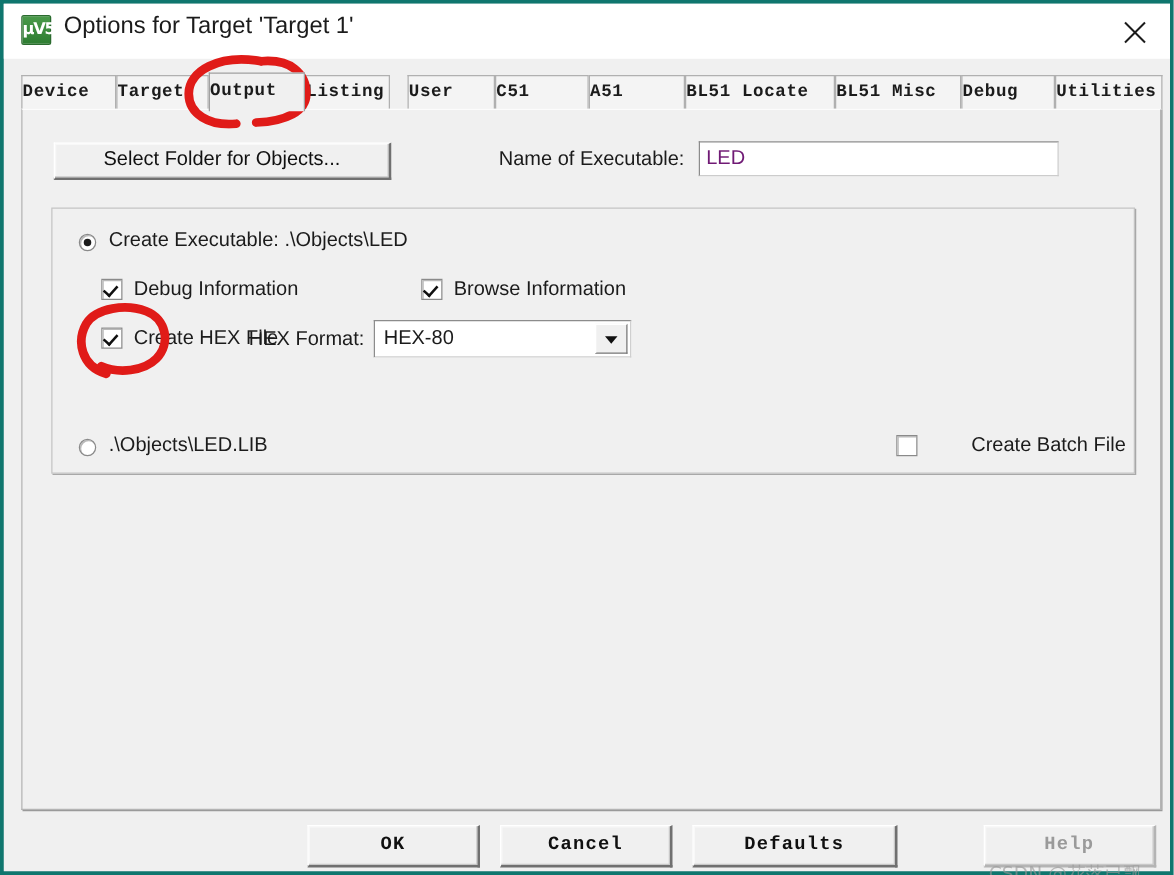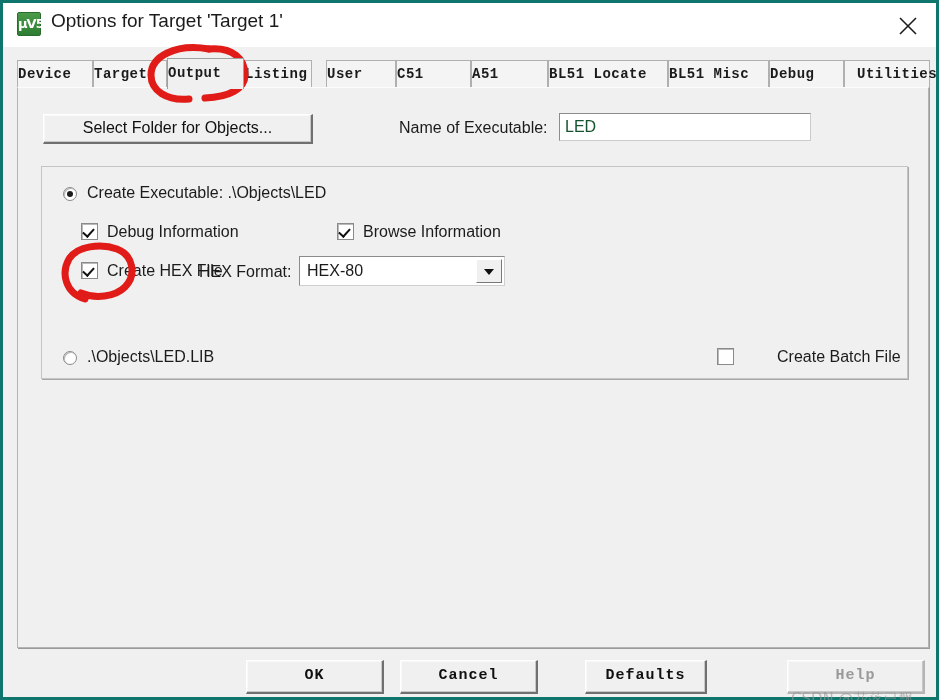--- a/index.html
+++ b/index.html
@@ -149,29 +149,29 @@
   #exe-label {
     position: absolute;
     left: 396px; top: 116px;
     font-size: 16px;
     color: #1b1b1b;
     white-space: nowrap;
   }
   #exe-input {
     position: absolute;
     left: 556px; top: 110px;
-    width: 252px; height: 28px;
+    width: 288px; height: 28px;
     background: #ffffff;
     border: 1px solid #8c8c8c;
     border-right-color: #cccccc;
     border-bottom-color: #cccccc;
     box-sizing: border-box;
     font-family: "Liberation Sans", sans-serif;
     font-size: 16px;
-    color: #14532d;
+    color: #701a75;
     padding: 0 0 0 5px;
     line-height: 26px;
   }
 
   
   #groupbox {
     position: absolute;
     left: 38px; top: 163px;
     width: 867px; height: 213px;
     border: 1px solid #c4c4c4;
@@ -280,21 +280,21 @@
     top: 657px;
     height: 34px;
     font-family: "Liberation Mono", monospace;
     font-size: 15px;
     font-weight: bold;
     letter-spacing: 1px;
     line-height: 29px;
   }
   #ok-button      { left: 243px; width: 138px; }
   #cancel-button  { left: 397px; width: 138px; }
-  #defaults-button{ left: 582px; width: 122px; }
+  #defaults-button{ left: 551px; width: 164px; }
   #help-button    { left: 784px; width: 138px; color: #9a9a9a;
                     border-right-color: #b4b4b4; border-bottom-color: #b4b4b4; }
 
   
   .annotation {
     position: absolute;
     pointer-events: none;
   }
 
   
@@ -330,21 +330,21 @@
     <div class="tab" style="left: 0px; width: 76px;">Device</div>
     <div class="tab" style="left: 76px; width: 74px;">Target</div>
     <div class="tab active" style="left: 150px; width: 77px;">Output</div>
     <div class="tab" style="left: 227px; width: 68px;">Listing</div>
     <div class="tab" style="left: 309px; width: 70px;">User</div>
     <div class="tab" style="left: 379px; width: 75px;">C51</div>
     <div class="tab" style="left: 454px; width: 77px;">A51</div>
     <div class="tab" style="left: 531px; width: 120px;">BL51 Locate</div>
     <div class="tab" style="left: 651px; width: 101px;">BL51 Misc</div>
     <div class="tab" style="left: 752px; width: 75px;">Debug</div>
-    <div class="tab" style="left: 827px; width: 86px; padding-left: 12px;">Utilities</div>
+    <div class="tab" style="left: 827px; width: 86px;">Utilities</div>
   </div>
 
   <div id="tabpanel"></div>
 
   <div class="w-button" id="select-folder-button">Select Folder for Objects...</div>
 
   <div id="exe-label">Name of Executable:</div>
   <div id="exe-input">LED</div>
 
   <div id="groupbox"></div>

